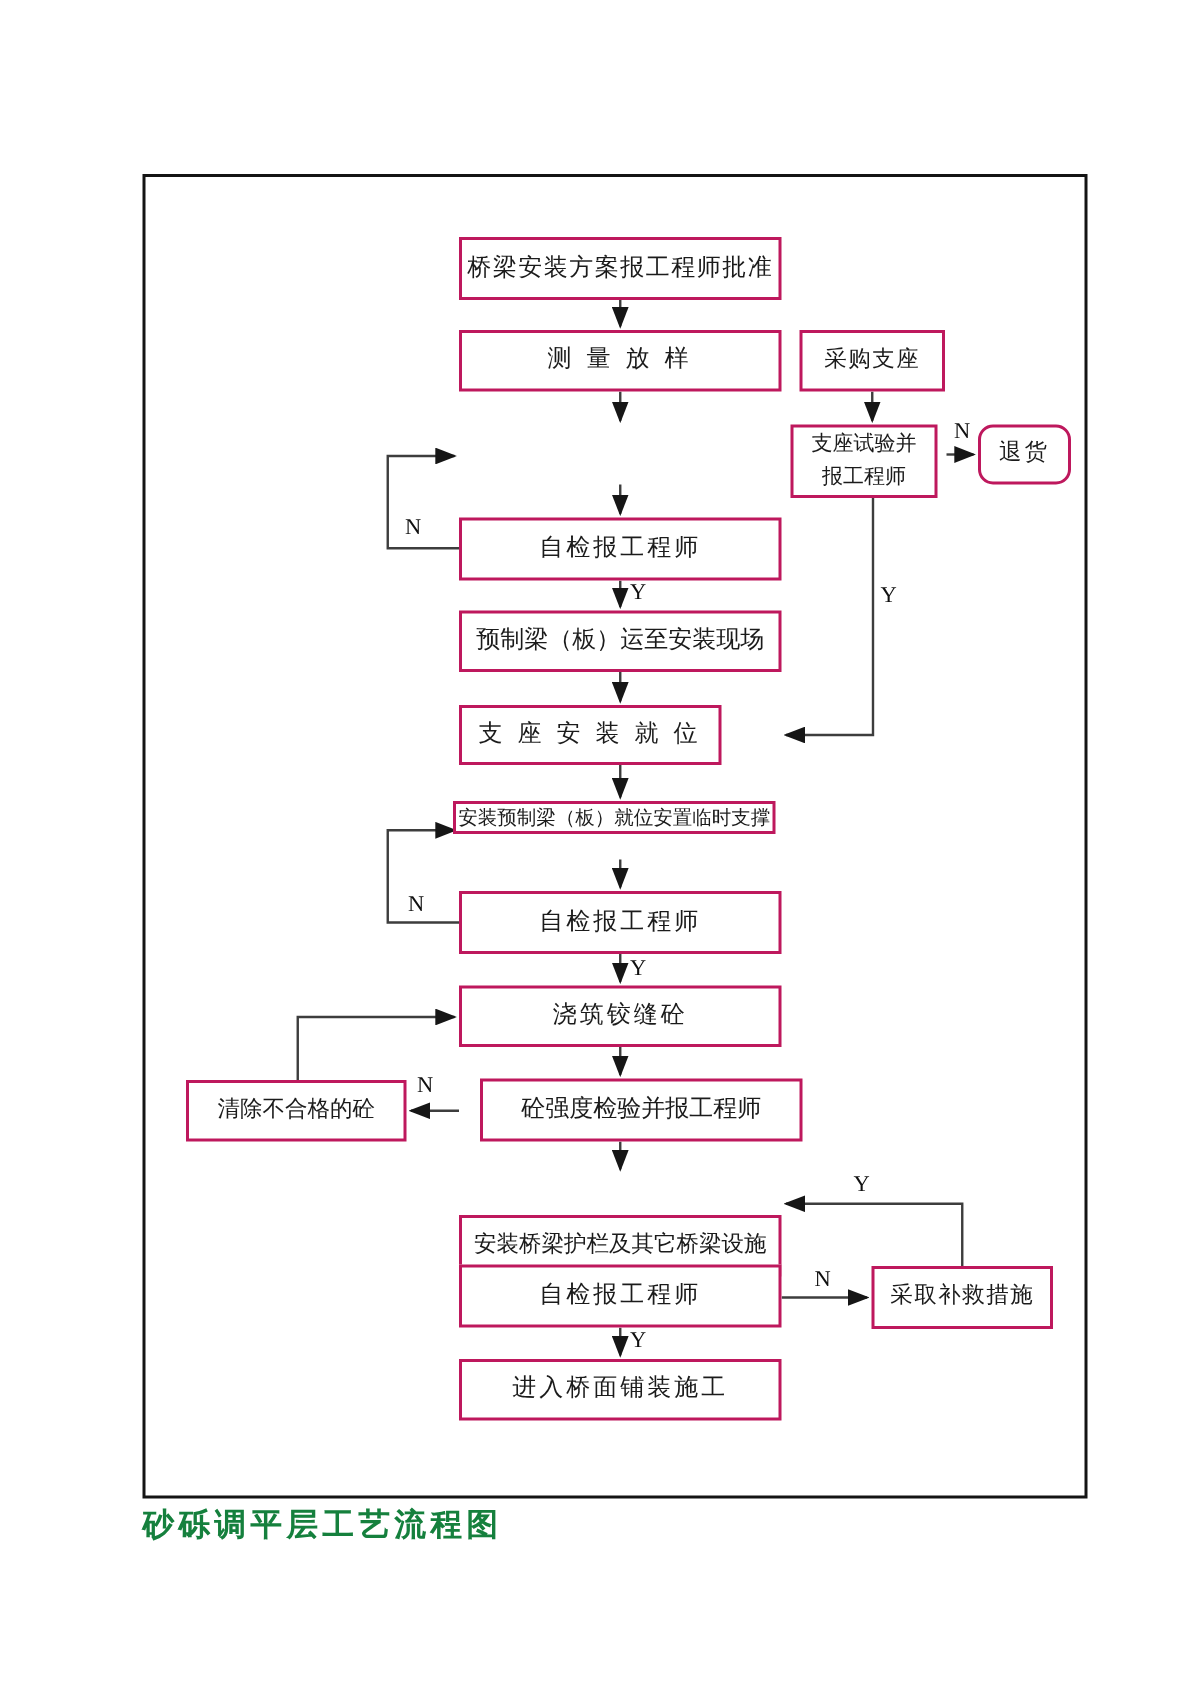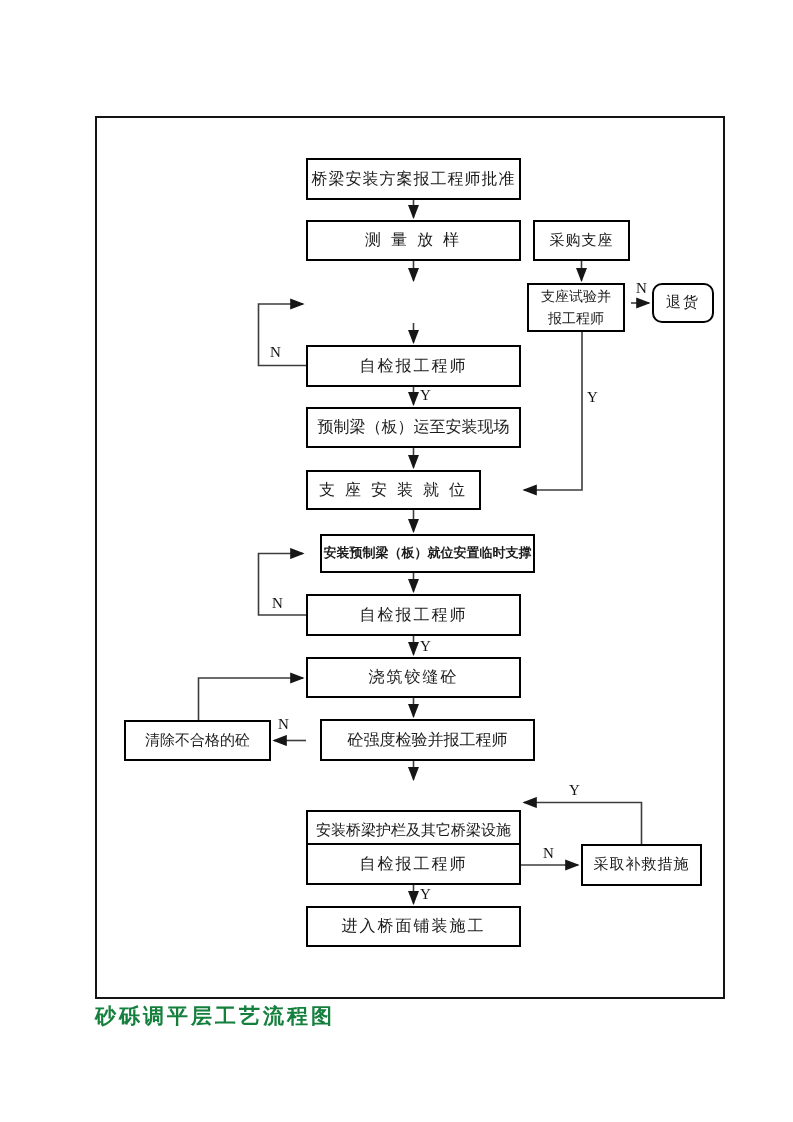--- a/index.html
+++ b/index.html
@@ -7,21 +7,21 @@
     position:relative;width:793px;height:1122px;background:#ffffff;
     font-family:"Liberation Serif","DejaVu Serif",serif;color:#1b1b1b;
     overflow:hidden;
   }
   .frame{
     position:absolute;left:95px;top:116px;width:630px;height:883px;
     border:2px solid #141414;box-sizing:border-box;background:#ffffff;
   }
   .wires{position:absolute;left:0;top:0;width:793px;height:1122px;}
   .box{
-    position:absolute;box-sizing:border-box;border:2px solid #000000;
+    position:absolute;box-sizing:border-box;border:2px solid #be185d;
     background:#ffffff;display:flex;align-items:center;justify-content:center;
     text-align:center;font-size:16px;letter-spacing:1px;line-height:1.3;
     color:#1b1b1b;z-index:2;
   }
   .elabel{
     position:absolute;font-size:15px;color:#101010;z-index:3;
     font-family:"Liberation Serif","DejaVu Serif",serif;
   }
   .title{
     position:absolute;left:95px;top:1002px;width:630px;text-align:left;
@@ -64,21 +64,21 @@
       <path d="M521 865 L578 865" marker-end="url(#ah)"></path>
       <path d="M641.5 844 L641.5 802.5 L524 802.5" marker-end="url(#ah)"></path>
     </g>
   </svg>
 
   <div class="box" style="left:306px;top:158px;width:215px;height:42px;">桥梁安装方案报工程师批准</div>
   <div class="box" style="left:306px;top:220px;width:215px;height:41px;letter-spacing:3px;">测 量 放 样</div>
   <div class="box" style="left:306px;top:345px;width:215px;height:42px;letter-spacing:2px;">自检报工程师</div>
   <div class="box" style="left:306px;top:407px;width:215px;height:41px;letter-spacing:0;">预制梁（板）运至安装现场</div>
   <div class="box" style="left:306px;top:470px;width:175px;height:40px;letter-spacing:3px;">支 座 安 装 就 位</div>
-  <div class="box" style="left:320px;top:534px;width:215px;height:39px;font-size:13px;letter-spacing:0;font-weight:bold;">安装预制梁（板）就位安置临时支撑</div>
+  <div class="box" style="left:302px;top:534px;width:215px;height:22px;font-size:13px;letter-spacing:0;">安装预制梁（板）就位安置临时支撑</div>
   <div class="box" style="left:306px;top:594px;width:215px;height:42px;letter-spacing:2px;">自检报工程师</div>
   <div class="box" style="left:306px;top:657px;width:215px;height:41px;letter-spacing:2px;">浇筑铰缝砼</div>
   <div class="box" style="left:306px;top:719px;width:215px;height:42px;letter-spacing:0;margin-left:14px;">砼强度检验并报工程师</div>
   <div class="box" style="left:124px;top:720px;width:147px;height:41px;font-size:15px;letter-spacing:0;">清除不合格的砼</div>
   <div class="box" style="left:306px;top:782px;width:215px;height:41px;font-size:15px;letter-spacing:0;margin-top:28px;">安装桥梁护栏及其它桥梁设施</div>
   <div class="box" style="left:306px;top:843px;width:215px;height:42px;letter-spacing:2px;">自检报工程师</div>
   <div class="box" style="left:581px;top:844px;width:121px;height:42px;font-size:15px;letter-spacing:1px;">采取补救措施</div>
   <div class="box" style="left:306px;top:906px;width:215px;height:41px;letter-spacing:2px;">进入桥面铺装施工</div>
 
   <div class="box" style="left:533px;top:220px;width:97px;height:41px;font-size:15px;letter-spacing:1px;">采购支座</div>

